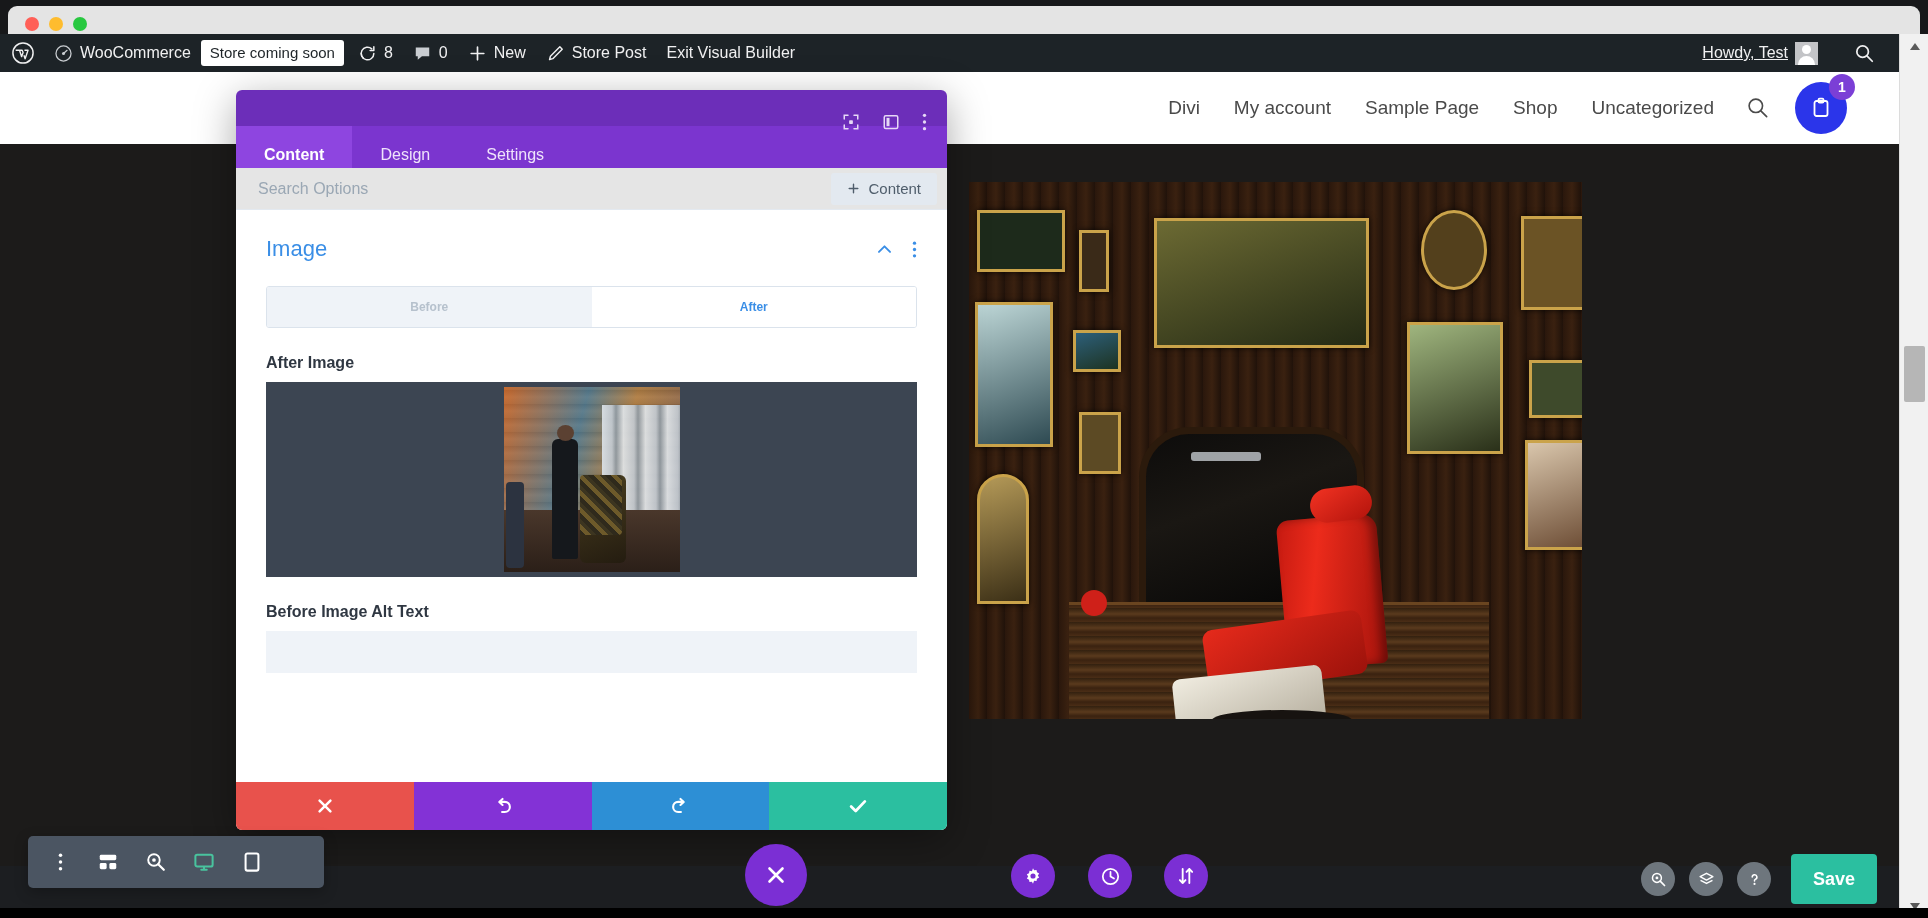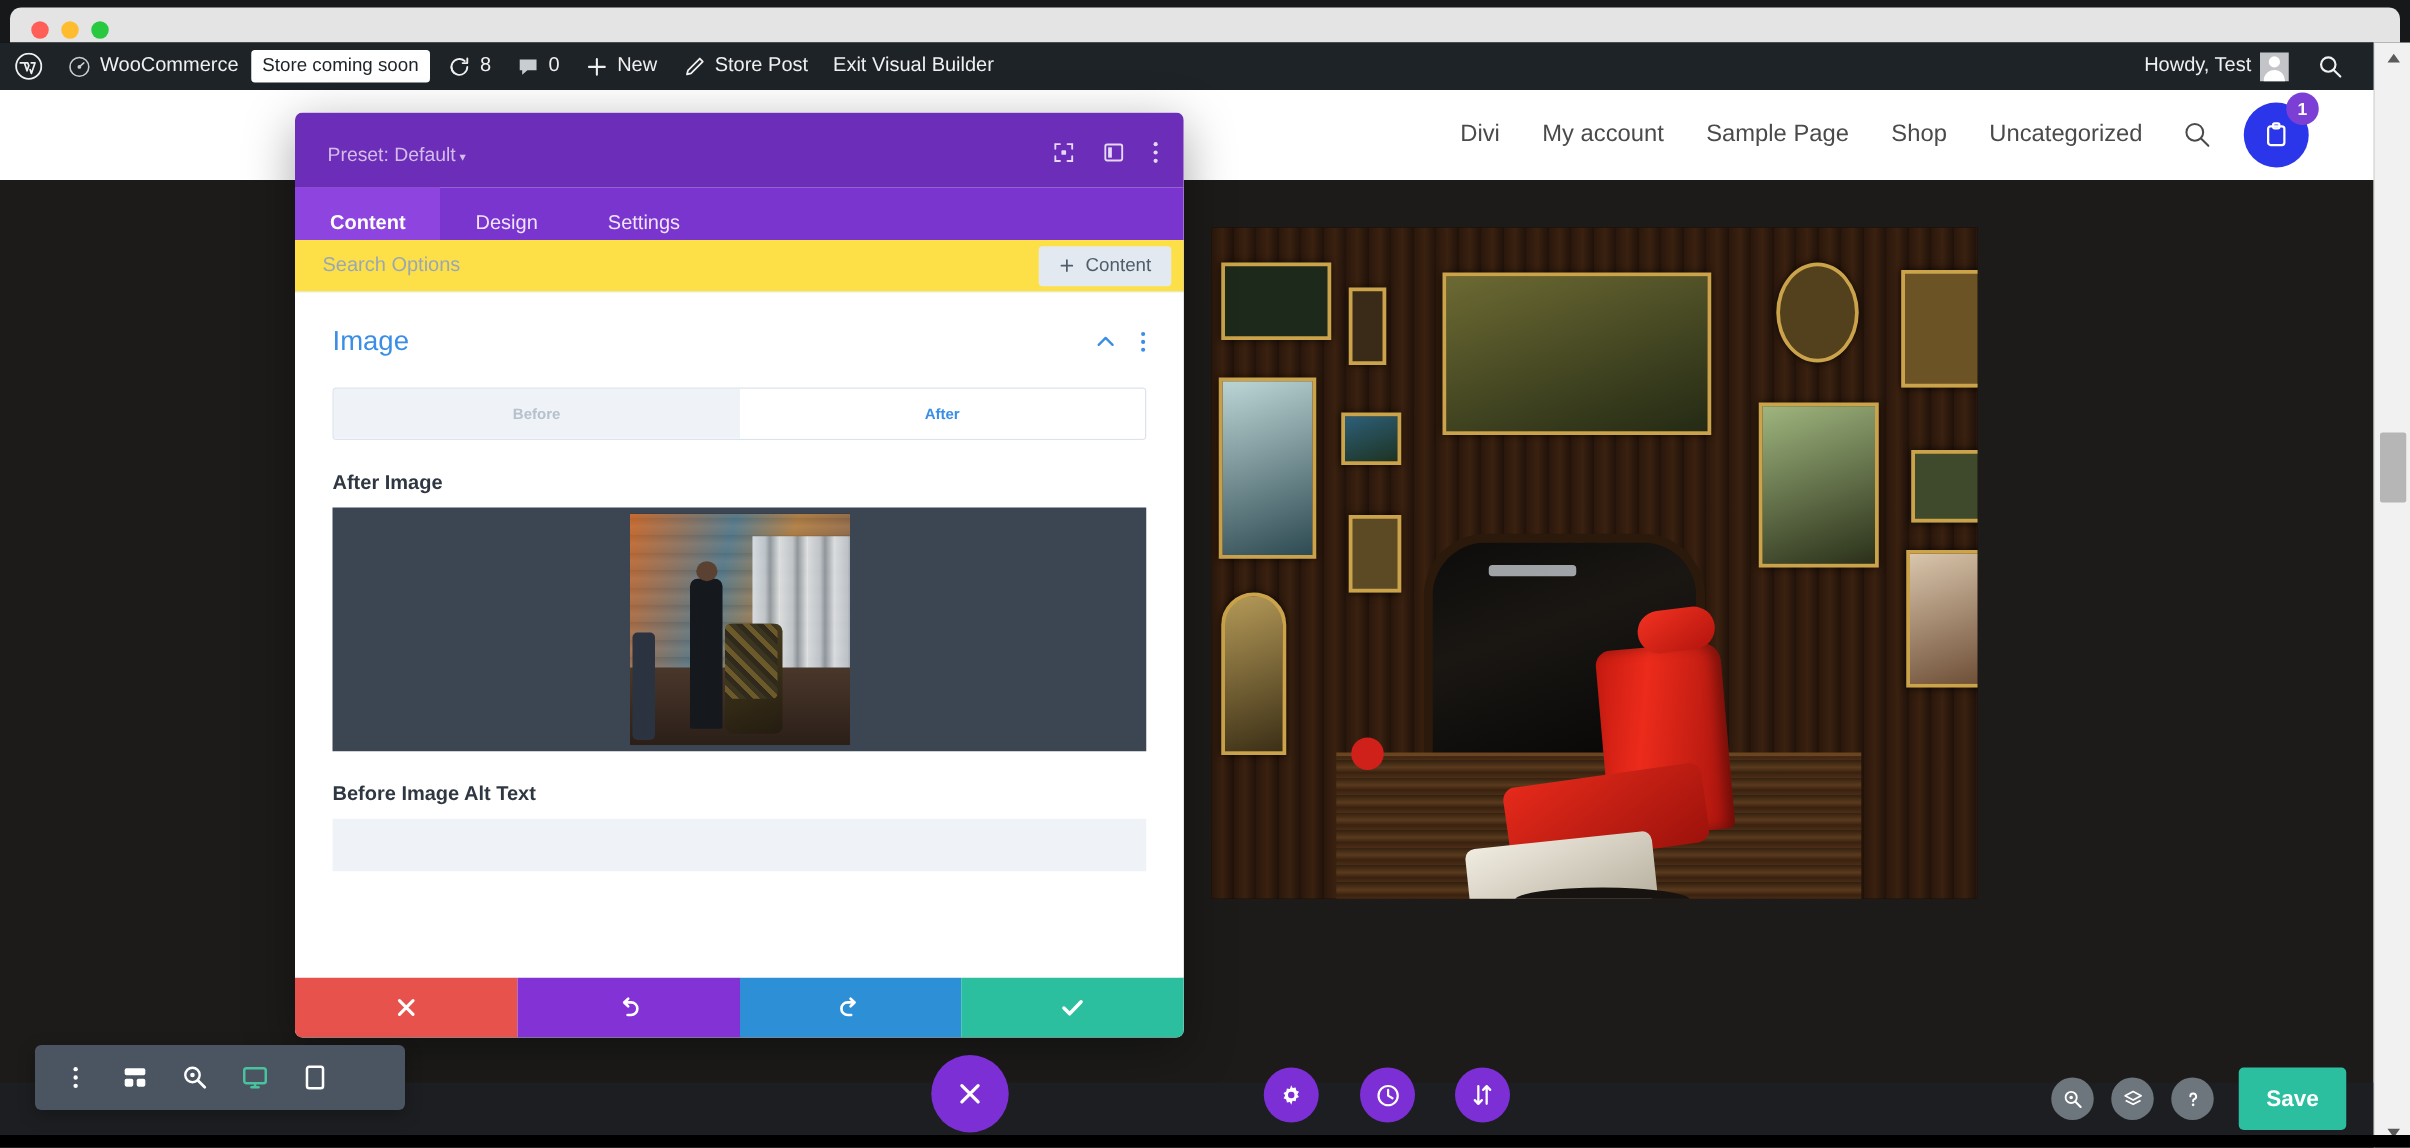--- a/index.html
+++ b/index.html
@@ -33,21 +33,21 @@
     height: 38px; padding: 0 10px; color: #f0f0f1; white-space: nowrap;
   }
   .ab-item:first-child { padding-left: 12px; }
   #wp-logo-icon { width: 22px; height: 22px; }
   .ab-mini-icon { width: 19px; height: 19px; display: inline-block; }
   #coming-soon-badge {
     background: #fff; color: #1d2327; font-size: 15px;
     padding: 2px 9px; border-radius: 3px; line-height: 1.5;
   }
   #admin-bar-right {
-    margin-left: auto; display: flex; align-items: center; gap: 2px; padding-right: 14px;
+    margin-left: auto; display: flex; align-items: center; gap: 15px; padding-right: 14px; text-decoration: underline;
   }
   #howdy-avatar {
     width: 23px; height: 23px; background: #c3c4c7; display: inline-block;
     position: relative; overflow: hidden;
   }
   #howdy-avatar::before {
     content: ""; position: absolute; left: 7px; top: 3px; width: 9px; height: 9px;
     border-radius: 50%; background: #fff;
   }
   #howdy-avatar::after {
@@ -166,21 +166,21 @@
   #modal-tabs {
     background: #7b35cf; display: flex; flex: 0 0 auto; height: 42px;
   }
   .tab {
     display: flex; align-items: center; justify-content: center;
     padding: 0 28px; color: #efe3fb; font-size: 16px; height: 58px;
   }
   .tab.active { background: #8e45e0; color: #fff; font-weight: 700; }
 
   #search-row {
-    display: flex; align-items: center; height: 42px; background: #fde047;
+    display: flex; align-items: center; height: 42px; background: #e5e5e5;
     border-bottom: 1px solid #e3e9f0; flex: 0 0 auto;
   }
   #search-options-input {
     flex: 1; border: 0; background: transparent; outline: none;
     font-size: 16px; color: #6c7a89; padding: 0 22px;
     font-family: "Liberation Sans", sans-serif;
   }
   #search-options-input::placeholder { color: #9aa7b4; }
   #filter-button {
     display: flex; align-items: center; gap: 8px; height: 32px;
@@ -459,23 +459,20 @@
       <div class="chair-foot"></div>
       <div class="chair-base"></div>
     </div>
   </div>
 
 </div>
 
 <div id="divi-modal">
 
   <div id="modal-header">
-    <div id="modal-preset">
-      <span>Preset: Default</span><span id="modal-preset-caret">▾</span>
-    </div>
     <div id="modal-header-actions">
       <span class="hdr-icon">
         <svg width="18" height="18" viewBox="0 0 24 24">
           <path d="M3 8V3h5M21 8V3h-5M3 16v5h5M21 16v5h-5" fill="none" stroke="currentColor" stroke-width="2" stroke-linecap="round"></path>
           <rect x="9.5" y="9.5" width="5" height="5" rx="1" fill="currentColor"></rect>
         </svg>
       </span>
       <span class="hdr-icon">
         <svg width="18" height="18" viewBox="0 0 24 24">
           <rect x="3" y="3.5" width="18" height="17" rx="2" fill="none" stroke="currentColor" stroke-width="2"></rect>

